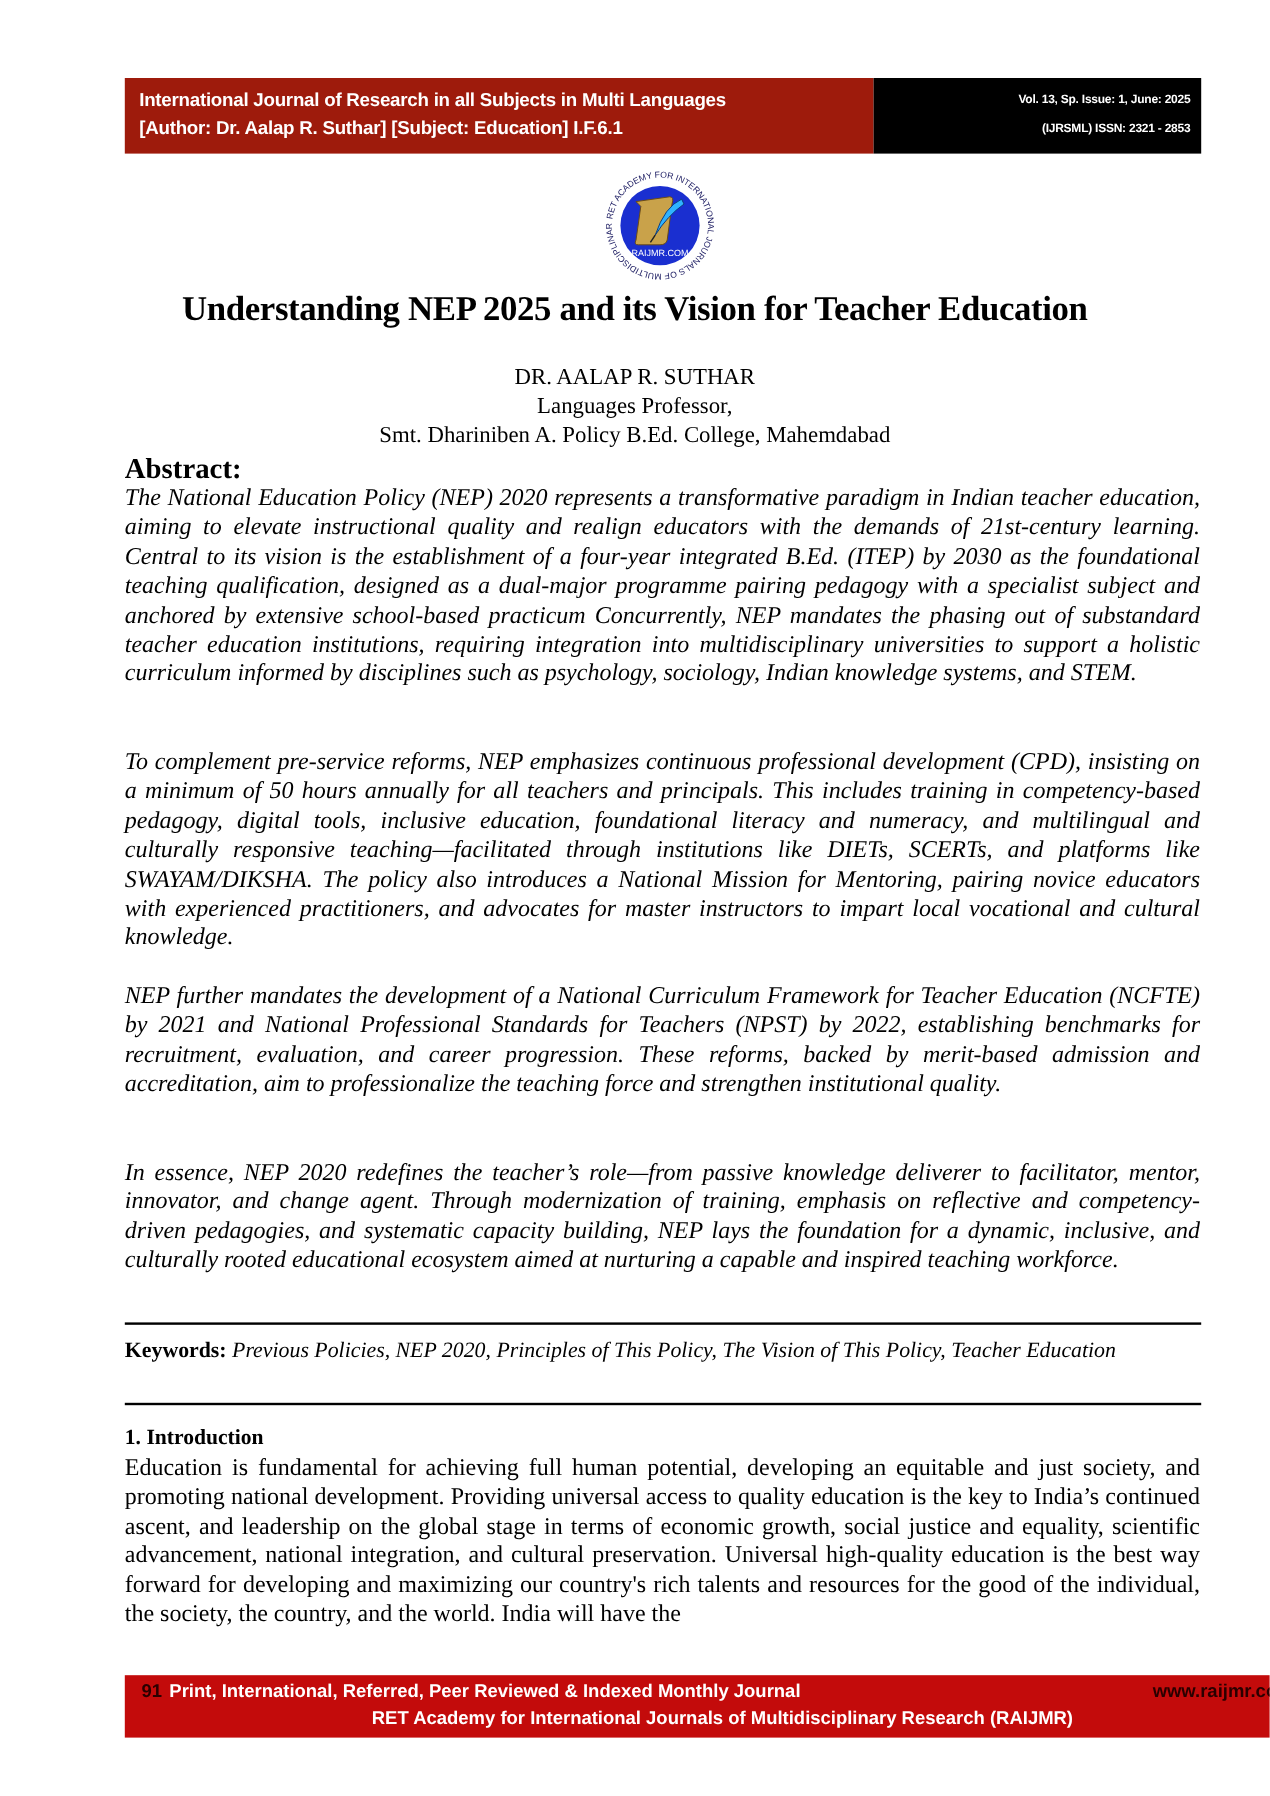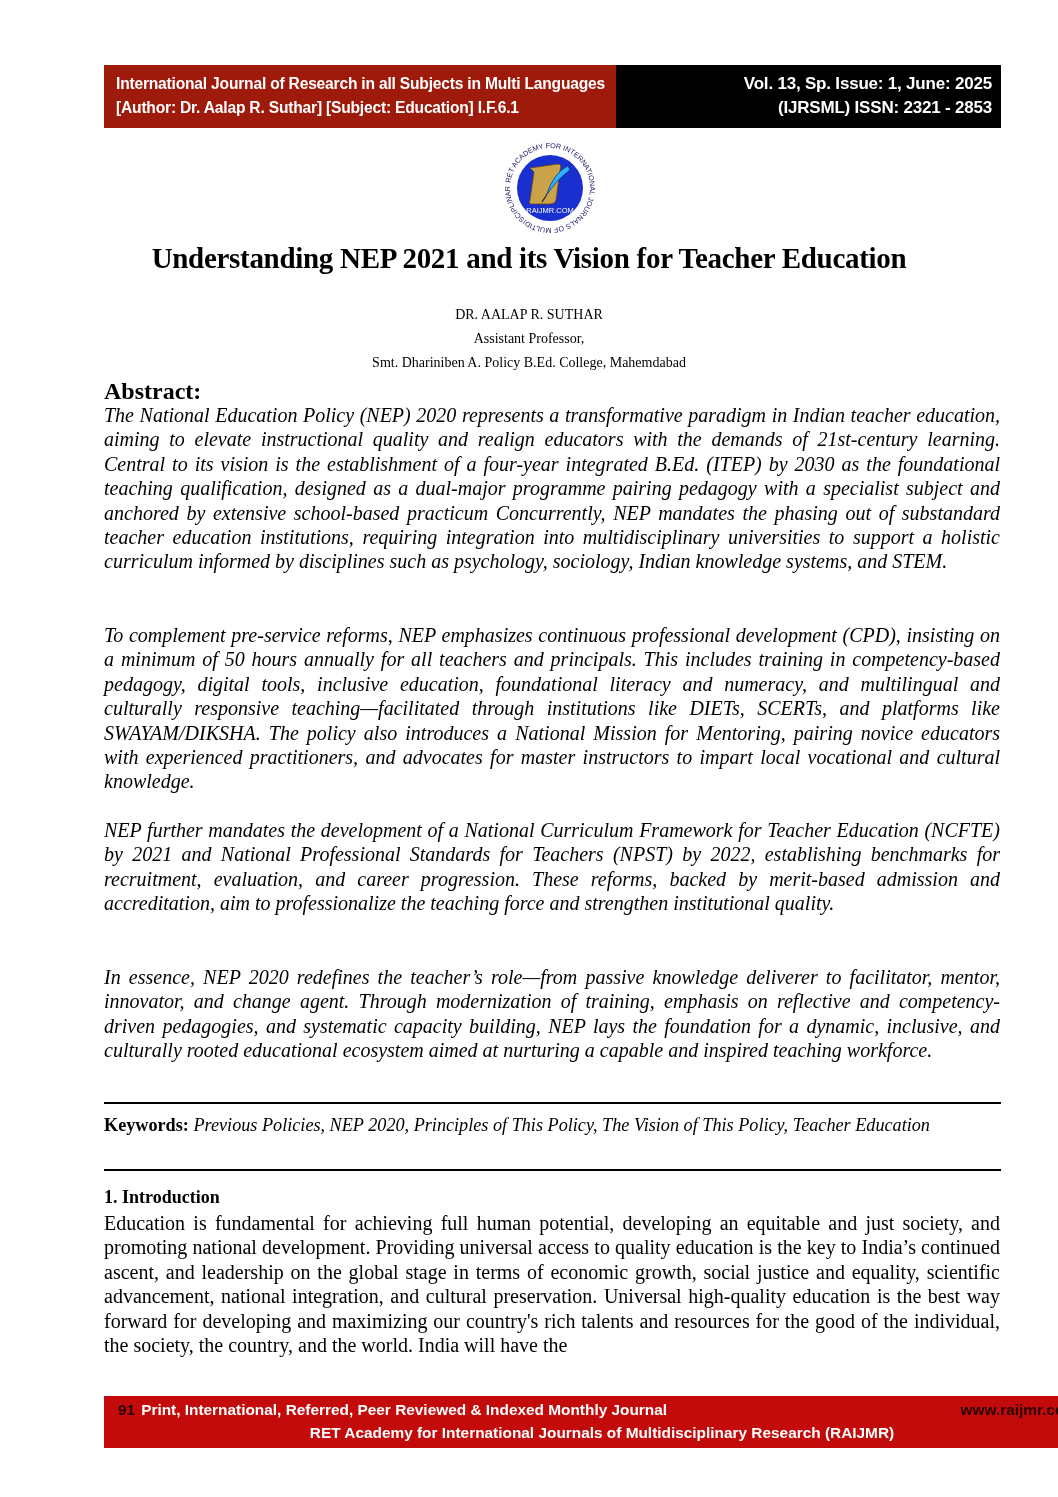--- a/index.html
+++ b/index.html
@@ -1,35 +1,35 @@
 <!DOCTYPE html>
 <html><head>
 <meta charset="utf-8">
 <style>
   html, body { margin: 0; padding: 0; background: #ffffff; }
   body { width: 1058px; height: 1497px; position: relative; overflow: hidden;
          font-family: "Liberation Serif", serif; color: #000; }
 
   
   .hdr { position: absolute; left: 104px; top: 65px; width: 897px; height: 63px; display: flex; }
-  .hdr-left { background: #9e1b0c; width: 512px; height: 100%; color: #fff;
+  .hdr-left { background: #9e1b0c; width: 624px; height: 100%; color: #fff;
               font-family: "Liberation Sans", sans-serif; font-weight: bold; font-size: 15.6px;
               box-sizing: border-box; padding: 7px 0 0 12px; line-height: 24px; letter-spacing: -0.2px; }
   .hdr-right { background: #000; flex: 1; height: 100%; color: #fff;
-               font-family: "Liberation Sans", sans-serif; font-weight: bold; font-size: 17px;
+               font-family: "Liberation Sans", sans-serif; font-weight: bold; font-size: 10px;
                box-sizing: border-box; padding: 7px 9px 12px 0; line-height: 24px; text-align: right; letter-spacing: -0.2px; }
 
   
   .logo { position: absolute; left: 494px; top: 140px; width: 112px; height: 96px; }
 
   
   .title { position: absolute; left: 0; right: 0; top: 242px; text-align: center;
            font-weight: bold; font-size: 29px; letter-spacing: -0.3px; }
   .author-block { position: absolute; left: 0; right: 0; top: 303px; text-align: center;
-                  font-size: 14px; line-height: 24px; }
+                  font-size: 19px; line-height: 24px; }
   .author-block div { margin: 0; }
 
   
   .col { position: absolute; left: 104px; width: 896px; }
   .abstract-h { top: 378px; font-weight: bold; font-size: 24px; }
   .para { font-size: 20px; line-height: 24.4px; text-align: justify; text-align-last: left; }
   .it { font-style: italic; }
   .p1 { top: 403px; }
   .p2 { top: 623px; }
   .p3 { top: 818px; }
@@ -78,24 +78,24 @@
     </text>
 
     <path d="M36,28 L64,24 Q68,24 66,30 L62,60 Q61,64 56,64 L38,64 Q34,64 36,60 L40,32 Z" fill="#c9a24a" stroke="#6b4a10" stroke-width="0.8"></path>
 
     <path d="M74,26 Q60,32 52,56 Q62,40 76,30 Z" fill="#2fb3ff" stroke="#0b3a7a" stroke-width="0.8"></path>
     <path d="M52,56 L48,62" stroke="#222" stroke-width="1.2"></path>
     <text x="56" y="73" text-anchor="middle" font-family="Liberation Sans, sans-serif" font-size="7.5" fill="#ffffff">RAIJMR.COM</text>
   </svg>
 </div>
 
-<div class="title">Understanding NEP 2021 and its Vision for Teacher Education</div>
+<div class="title">Understanding NEP 2025 and its Vision for Teacher Education</div>
 <div class="author-block">
   <div>DR. AALAP R. SUTHAR</div>
-  <div>Assistant Professor,</div>
+  <div>Languages Professor,</div>
   <div>Smt. Dhariniben A. Policy B.Ed. College, Mahemdabad</div>
 </div>
 
 <div class="col abstract-h">Abstract:</div>
 <div class="col para it p1">The National Education Policy (NEP) 2020 represents a transformative paradigm in Indian teacher education, aiming to elevate instructional quality and realign educators with the demands of 21st-century learning. Central to its vision is the establishment of a four-year integrated B.Ed. (ITEP) by 2030 as the foundational teaching qualification, designed as a dual-major programme pairing pedagogy with a specialist subject and anchored by extensive school-based practicum Concurrently, NEP mandates the phasing out of substandard teacher education institutions, requiring integration into multidisciplinary universities to support a holistic curriculum informed by disciplines such as psychology, sociology, Indian knowledge systems, and STEM.</div>
 <div class="col para it p2">To complement pre-service reforms, NEP emphasizes continuous professional development (CPD), insisting on a minimum of 50 hours annually for all teachers and principals. This includes training in competency-based pedagogy, digital tools, inclusive education, foundational literacy and numeracy, and multilingual and culturally responsive teaching—facilitated through institutions like DIETs, SCERTs, and platforms like SWAYAM/DIKSHA. The policy also introduces a National Mission for Mentoring, pairing novice educators with experienced practitioners, and advocates for master instructors to impart local vocational and cultural knowledge.</div>
 <div class="col para it p3">NEP further mandates the development of a National Curriculum Framework for Teacher Education (NCFTE) by 2021 and National Professional Standards for Teachers (NPST) by 2022, establishing benchmarks for recruitment, evaluation, and career progression. These reforms, backed by merit-based admission and accreditation, aim to professionalize the teaching force and strengthen institutional quality.</div>
 <div class="col para it p4">In essence, NEP 2020 redefines the teacher’s role—from passive knowledge deliverer to facilitator, mentor, innovator, and change agent. Through modernization of training, emphasis on reflective and competency-driven pedagogies, and systematic capacity building, NEP lays the foundation for a dynamic, inclusive, and culturally rooted educational ecosystem aimed at nurturing a capable and inspired teaching workforce.</div>
 
 <div class="rule rule1"></div>

